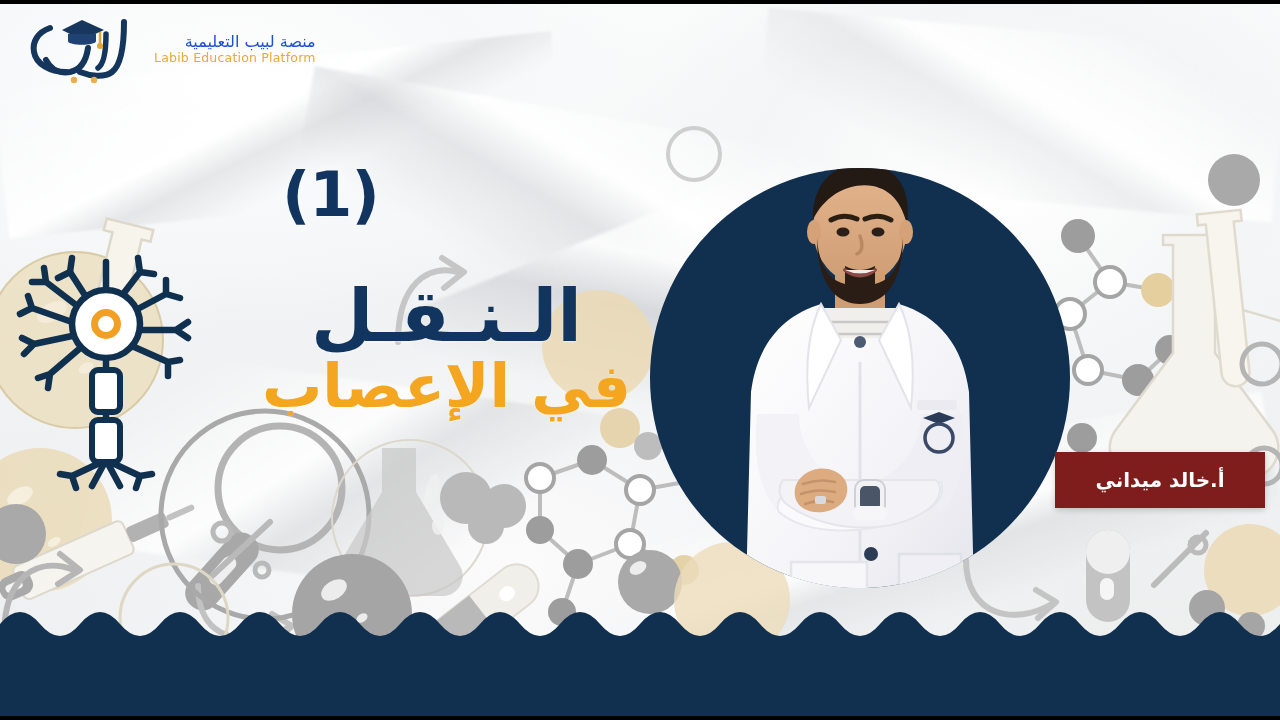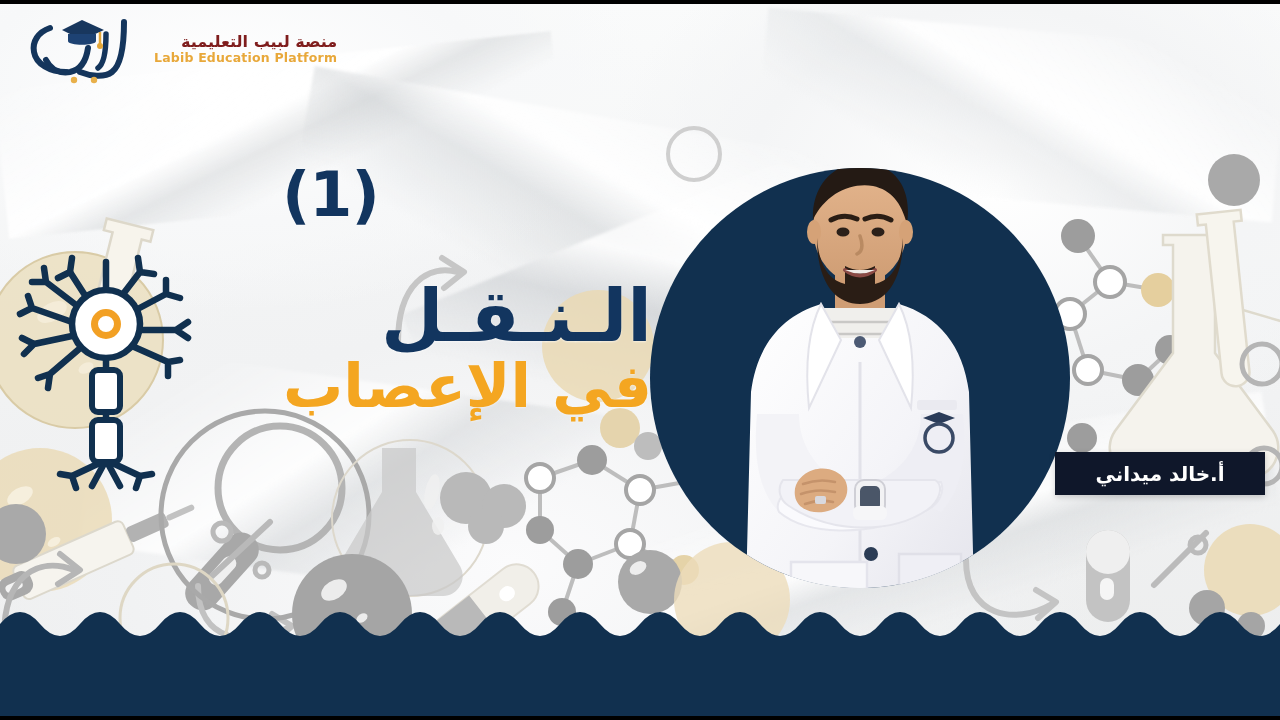--- a/index.html
+++ b/index.html
@@ -53,40 +53,40 @@
 
   
   .brand{
     position:absolute;left:28px;top:14px;
     display:flex;flex-direction:row-reverse;align-items:center;gap:18px;
     z-index:30;
   }
   .brand-mark{width:108px;height:70px;position:relative;}
   .brand-words{display:flex;flex-direction:column;align-items:flex-start;line-height:1.12;}
   .brand-ar{
-    font-size:16px;font-weight:700;color:#7f1d1d;letter-spacing:0;direction:rtl;
+    font-size:16px;font-weight:400;color:#1d4ed8;letter-spacing:0;direction:rtl;
     white-space:nowrap;
   }
   .brand-en{
-    font-size:12.5px;font-weight:700;color:#e8a83a;direction:ltr;
+    font-size:12.5px;font-weight:400;color:#e8a83a;direction:ltr;
     letter-spacing:.2px;white-space:nowrap;
   }
 
   
   .lesson-number{
     position:absolute;left:282px;top:158px;
     font-size:62px;font-weight:700;color:#12355f;
     direction:ltr;letter-spacing:-1px;z-index:25;
     text-shadow:0 1px 0 rgba(255,255,255,.5);
   }
 
   
   .title-block{
-    position:absolute;right:628px;top:280px;
-    text-align:right;direction:rtl;z-index:25;
+    position:absolute;right:649px;top:280px;
+    text-align:center;direction:rtl;z-index:25;
   }
   .title-line1{
     font-size:72px;font-weight:700;color:#12355f;
     line-height:1.02;letter-spacing:0;white-space:nowrap;
     text-shadow:0 1px 2px rgba(255,255,255,.55);
   }
   .title-line2{
     font-size:60px;font-weight:700;color:#f4a621;
     line-height:1.1;margin-top:0;white-space:nowrap;
     text-shadow:0 1px 2px rgba(255,255,255,.4);
@@ -109,22 +109,22 @@
     overflow:hidden;
   }
   .portrait-figure{
     position:absolute;left:50%;top:-6px;transform:translateX(-50%);
     width:330px;height:470px;
   }
 
   
   .name-banner{
     position:absolute;left:1055px;top:452px;
-    min-width:178px;height:43px;
-    background:#0f172a;
+    min-width:178px;height:56px;
+    background:#7f1d1d;
     display:flex;align-items:center;justify-content:center;
     padding:0 16px;z-index:28;
     box-shadow:0 2px 6px rgba(0,0,0,.18);
   }
   .name-banner span{
     color:#ffffff;font-size:20px;font-weight:600;direction:rtl;white-space:nowrap;
   }
 
   
   .wave-band{

